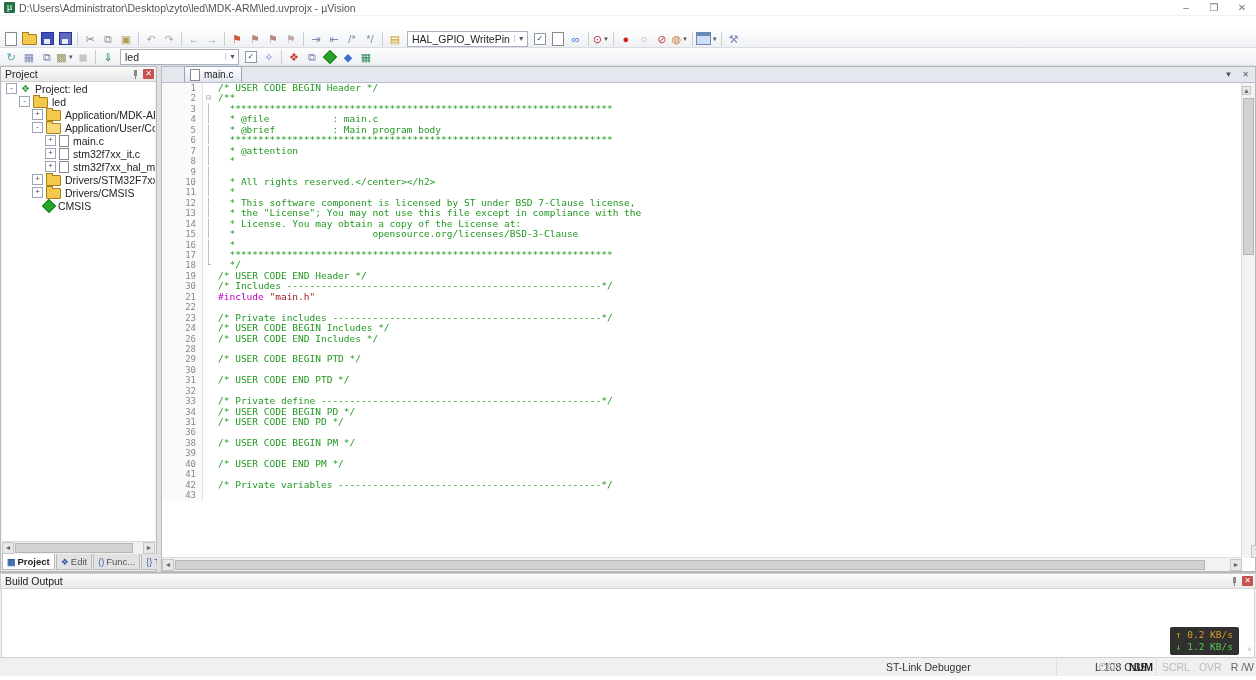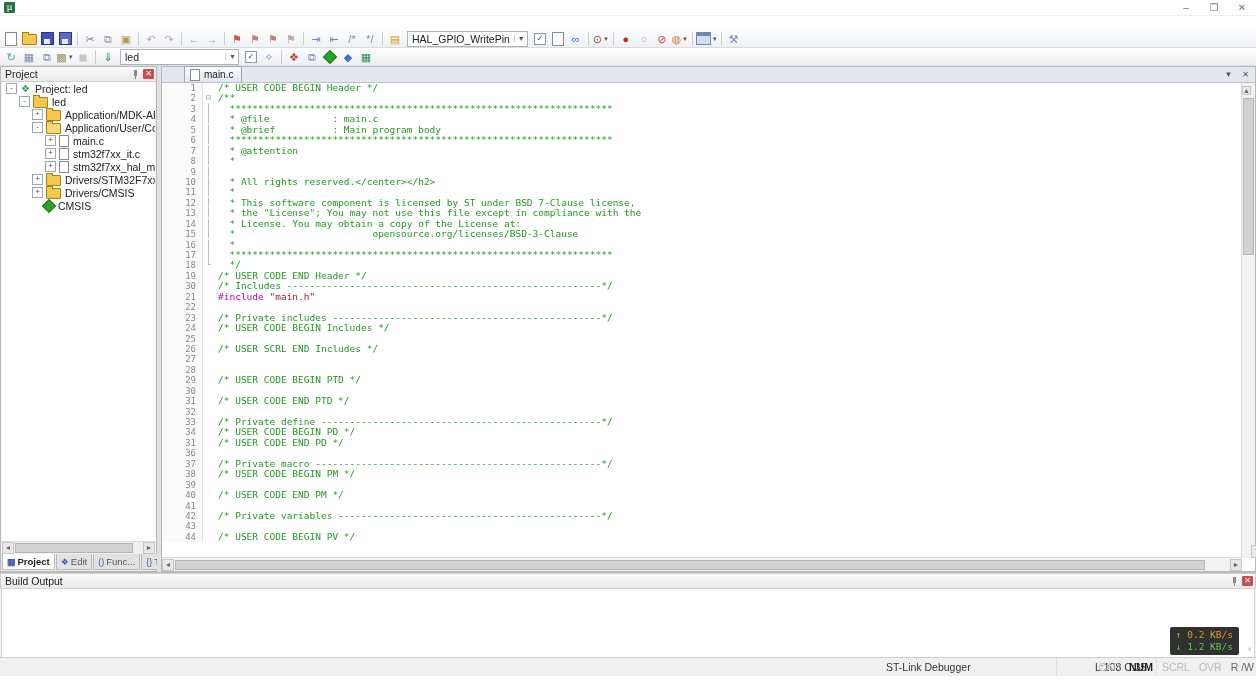--- a/index.html
+++ b/index.html
@@ -130,20 +130,21 @@
   #net-up{color:#d79b2a;} #net-dn{color:#58c858;}
   #net-chevron{position:absolute;right:4px;bottom:26px;color:#a9a9a9;font-size:8px;}
 </style>
 </head>
 <body>
 
 <div id="app">
 
   <div id="titlebar">
     <span class="app-ico">µ</span>
+    <span id="title-text">D:\Users\Administrator\Desktop\zyto\led\MDK-ARM\led.uvprojx - µVision</span>
     <div class="win-controls">
       <span>–</span>
       <span>❐</span>
       <span>✕</span>
     </div>
   </div>
 
   <div id="menubar">
       <span class="menu-item">File</span>
       <span class="menu-item">Edit</span>
@@ -435,40 +436,36 @@
           <div class="code-line"><span class="ln">15</span><span class="fold">│</span><span class="ct"><span class="tk-c">  *                        opensource.org/licenses/BSD-3-Clause</span></span></div>
           <div class="code-line"><span class="ln">16</span><span class="fold">│</span><span class="ct"><span class="tk-c">  *</span></span></div>
           <div class="code-line"><span class="ln">17</span><span class="fold">│</span><span class="ct"><span class="tk-c">  *******************************************************************</span></span></div>
           <div class="code-line"><span class="ln">18</span><span class="fold">└</span><span class="ct"><span class="tk-c">  */</span></span></div>
           <div class="code-line"><span class="ln">19</span><span class="fold"></span><span class="ct"><span class="tk-c">/* USER CODE END Header */</span></span></div>
           <div class="code-line"><span class="ln">30</span><span class="fold"></span><span class="ct"><span class="tk-c">/* Includes -------------------------------------------------------*/</span></span></div>
           <div class="code-line"><span class="ln">21</span><span class="fold"></span><span class="ct"><span class="tk-p">#include </span><span class="tk-s">"main.h"</span></span></div>
           <div class="code-line"><span class="ln">22</span><span class="fold"></span><span class="ct"></span></div>
           <div class="code-line"><span class="ln">23</span><span class="fold"></span><span class="ct"><span class="tk-c">/* Private includes -----------------------------------------------*/</span></span></div>
           <div class="code-line"><span class="ln">24</span><span class="fold"></span><span class="ct"><span class="tk-c">/* USER CODE BEGIN Includes */</span></span></div>
-          <div class="code-line"><span class="ln">25</span><span class="fold"></span><span class="ct"></span></div>
-          <div class="code-line"><span class="ln">26</span><span class="fold"></span><span class="ct"><span class="tk-c">/* USER SCRL END Includes */</span></span></div>
-          <div class="code-line"><span class="ln">27</span><span class="fold"></span><span class="ct"></span></div>
+          <div class="code-line"><span class="ln">26</span><span class="fold"></span><span class="ct"><span class="tk-c">/* USER CODE END Includes */</span></span></div>
           <div class="code-line"><span class="ln">28</span><span class="fold"></span></div>
           <div class="code-line"><span class="ln">29</span><span class="fold"></span><span class="ct"><span class="tk-c">/* USER CODE BEGIN PTD */</span></span></div>
           <div class="code-line"><span class="ln">30</span><span class="fold"></span><span class="ct"></span></div>
           <div class="code-line"><span class="ln">31</span><span class="fold"></span><span class="ct"><span class="tk-c">/* USER CODE END PTD */</span></span></div>
           <div class="code-line"><span class="ln">32</span><span class="fold"></span><span class="ct"></span></div>
           <div class="code-line"><span class="ln">33</span><span class="fold"></span><span class="ct"><span class="tk-c">/* Private define -------------------------------------------------*/</span></span></div>
           <div class="code-line"><span class="ln">34</span><span class="fold"></span><span class="ct"><span class="tk-c">/* USER CODE BEGIN PD */</span></span></div>
           <div class="code-line"><span class="ln">31</span><span class="fold"></span><span class="ct"><span class="tk-c">/* USER CODE END PD */</span></span></div>
           <div class="code-line"><span class="ln">36</span><span class="fold"></span><span class="ct"></span></div>
-          <div class="code-line"><span class="ln">37</span><span class="fold"></span><span class="ct"><span class="tk-c">/* Private macro --------------------------------------------------*/</span></span></div>
           <div class="code-line"><span class="ln">38</span><span class="fold"></span><span class="ct"><span class="tk-c">/* USER CODE BEGIN PM */</span></span></div>
           <div class="code-line"><span class="ln">39</span><span class="fold"></span><span class="ct"></span></div>
           <div class="code-line"><span class="ln">40</span><span class="fold"></span><span class="ct"><span class="tk-c">/* USER CODE END PM */</span></span></div>
           <div class="code-line"><span class="ln">41</span><span class="fold"></span><span class="ct"></span></div>
           <div class="code-line"><span class="ln">42</span><span class="fold"></span><span class="ct"><span class="tk-c">/* Private variables ----------------------------------------------*/</span></span></div>
           <div class="code-line"><span class="ln">43</span><span class="fold"></span><span class="ct"></span></div>
-          <div class="code-line"><span class="ln">44</span><span class="fold"></span><span class="ct"><span class="tk-c">/* USER CODE BEGIN PV */</span></span></div>
         </div>
       <div id="vscroll">
         <span class="sb-btn">▲</span>
         <span class="vtrack">
             <span class="vthumb"></span>
           </span>
         <span class="sb-btn dn">▼</span>
       </div>
       <div id="ehscroll">
         <span class="sb-btn">◄</span>

